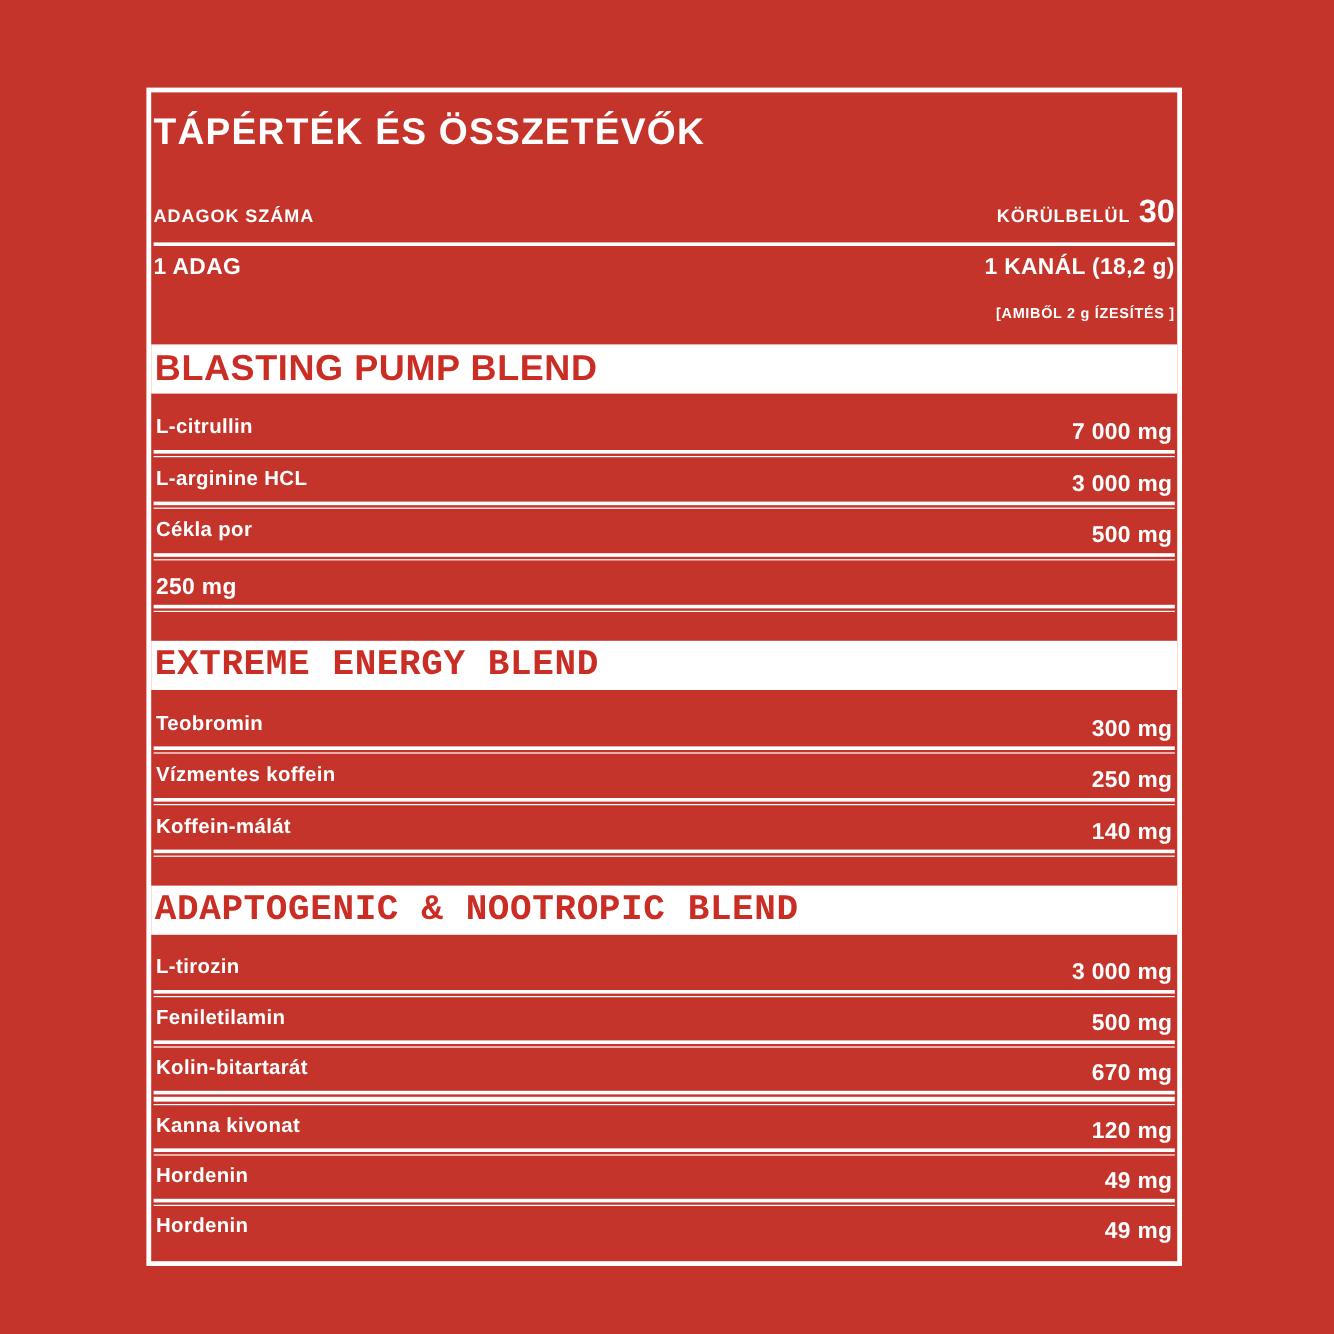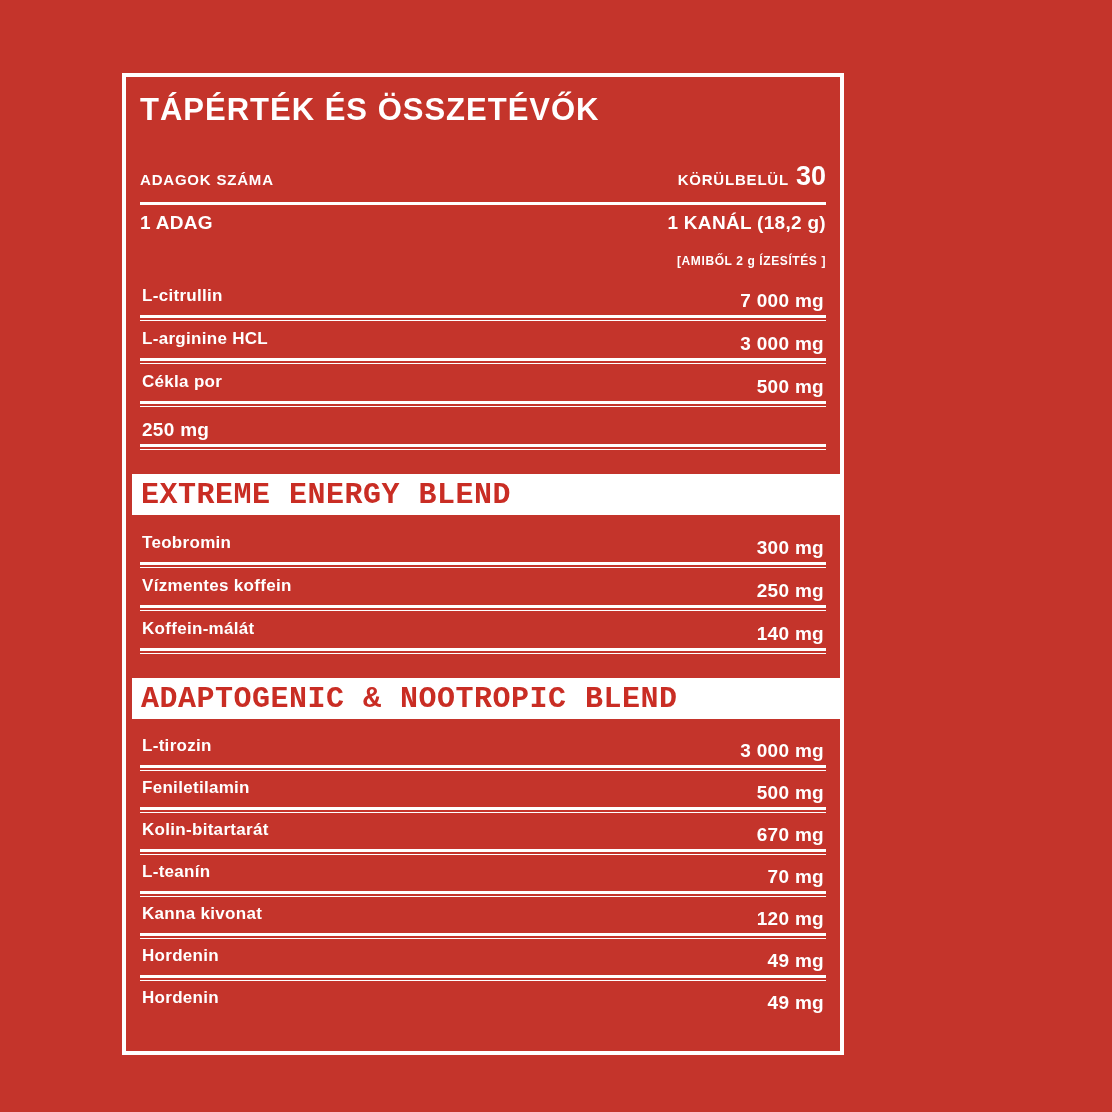--- a/index.html
+++ b/index.html
@@ -12,25 +12,25 @@
     background: #C4342B;
     font-family: "Liberation Sans", sans-serif;
     font-weight: bold;
     color: #FFFFFF;
     position: relative;
   }
   .panel {
     position: absolute;
     left: 122px;
     top: 73px;
-    width: 722px;
+    width: 863px;
     height: 982px;
     border: 4px solid #FFFFFF;
     box-sizing: border-box;
-    padding: 0 14px;
+    padding: 0 2px;
     overflow: hidden;
   }
   .title {
     margin-top: 17px;
     font-size: 31px;
     letter-spacing: 1px;
     line-height: 1;
   }
   .srv-row {
     display: flex;
@@ -109,20 +109,21 @@
   </div>
 
   <div class="rule1"></div>
 
   <div class="srv-row second">
     <span>1 ADAG</span>
     <span>1 KANÁL (18,2 g)</span>
   </div>
   <div class="note">[AMIBŐL 2 g ÍZESÍTÉS ]</div>
 
+  <div class="bar">BLASTING PUMP BLEND</div>
   <div class="rows">
     <div class="irow">
       <span class="name">L-citrullin</span>
       <span class="amt">7 000 mg</span>
     </div>
     <div class="rule2"></div>
     <div class="irow">
       <span class="name">L-arginine HCL</span>
       <span class="amt">3 000 mg</span>
     </div>
@@ -167,24 +168,20 @@
     <div class="irow">
       <span class="name">Feniletilamin</span>
       <span class="amt">500 mg</span>
     </div>
     <div class="rule2"></div>
     <div class="irow">
       <span class="name">Kolin-bitartarát</span>
       <span class="amt">670 mg</span>
     </div>
     <div class="rule2"></div>
-    <div class="irow">
-      <span class="name">L-teanín</span>
-      <span class="amt">70 mg</span>
-    </div>
     <div class="rule2"></div>
     <div class="irow">
       <span class="name">Kanna kivonat</span>
       <span class="amt">120 mg</span>
     </div>
     <div class="rule2"></div>
     <div class="irow">
       <span class="name">Hordenin</span>
       <span class="amt">49 mg</span>
     </div>

